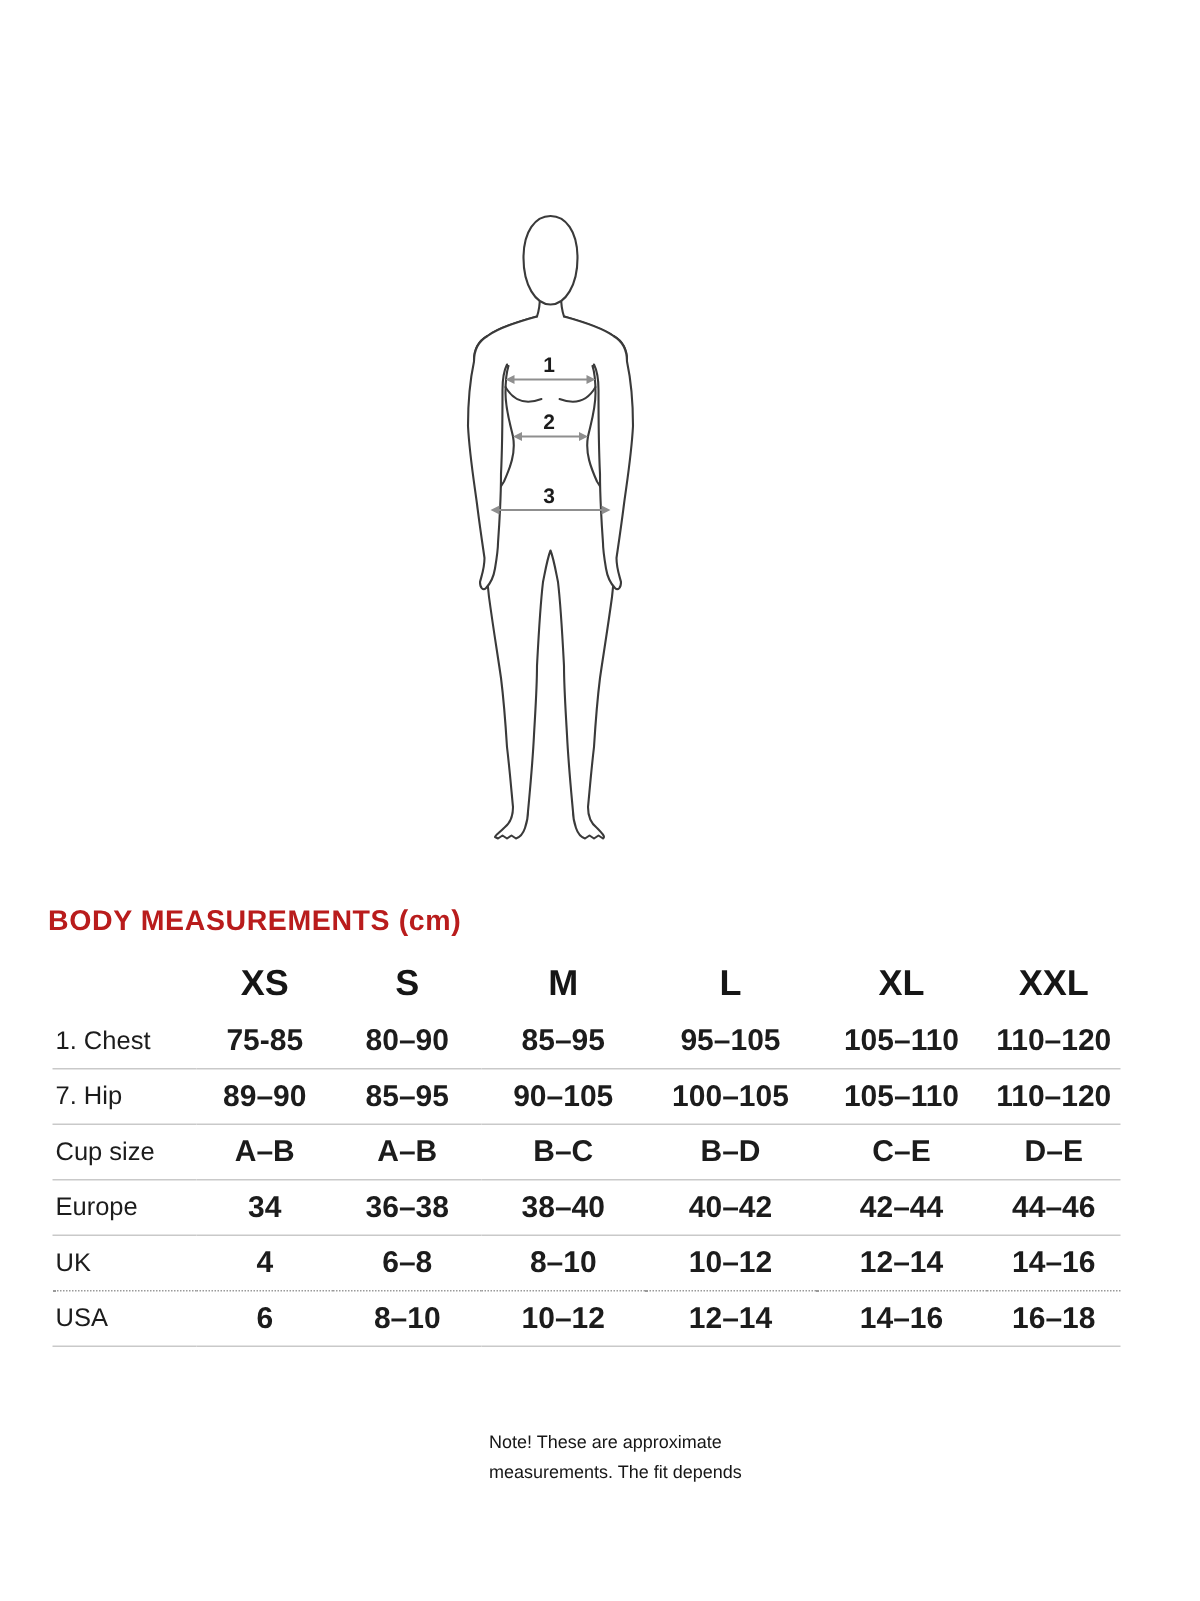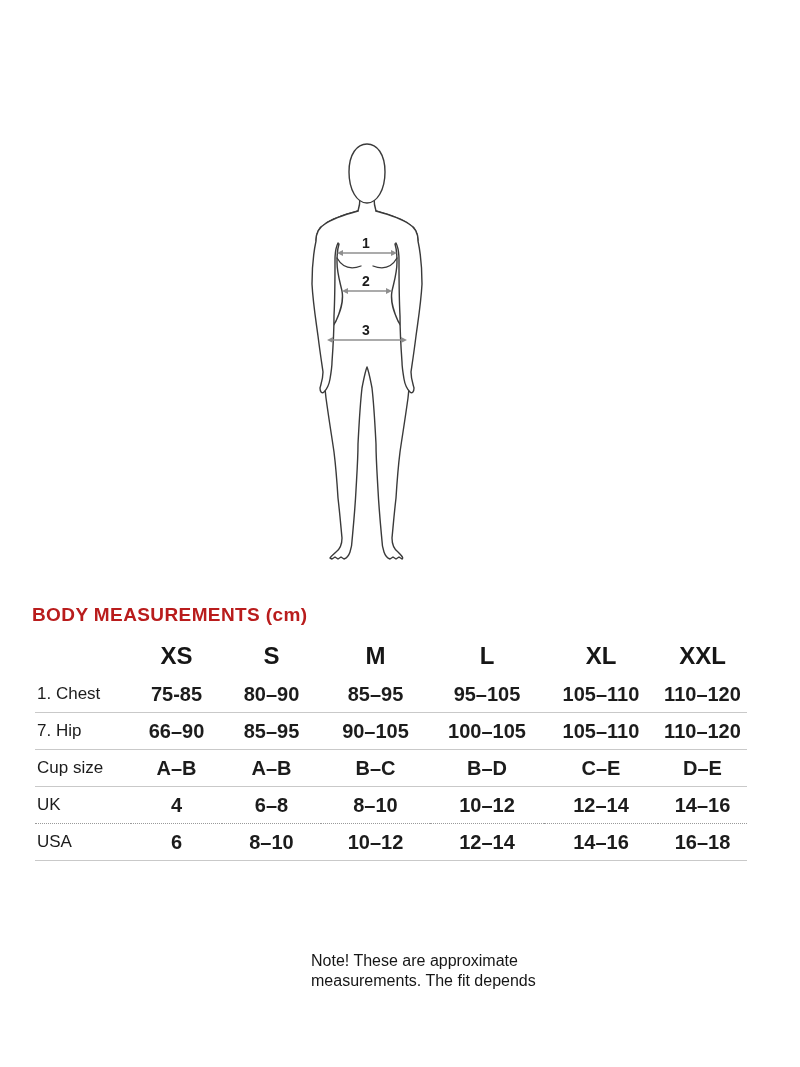--- a/index.html
+++ b/index.html
@@ -32,22 +32,22 @@
   }
   table.sizes td{
     height:36px;font-size:20px;font-weight:700;text-align:center;
     vertical-align:middle;padding:0;color:#1c1c1c;white-space:nowrap;
   }
   table.sizes td.lbl, table.sizes th.lbl{text-align:left;padding-left:2px;font-size:17px;font-weight:400;margin-top:24px;}
   tr.solid td{border-bottom:1px solid #c9c9c9;}
   tr.dotted td{border-bottom:1px dotted #9a9a9a;}
   
   .note{
-    position:absolute;left:311px;top:951px;width:250px;
-    font-size:16px;line-height:20px;color:#161616;
+    position:absolute;left:326px;top:951px;width:250px;
+    font-size:12px;line-height:20px;color:#161616;
   }
 </style>
 </head>
 <body>
 
 <div class="page">
 
   <svg class="figure" viewBox="0 0 240 460">
 
     <path class="body" d="
@@ -177,35 +177,44 @@
         <td class="lbl">1. Chest</td>
         <td>75-85</td>
         <td>80–90</td>
         <td>85–95</td>
         <td>95–105</td>
         <td>105–110</td>
         <td>110–120</td>
       </tr>
       <tr class="solid">
         <td class="lbl">7. Hip</td>
-        <td>66–90</td>
+        <td>89–90</td>
         <td>85–95</td>
         <td>90–105</td>
         <td>100–105</td>
         <td>105–110</td>
         <td>110–120</td>
       </tr>
       <tr class="solid">
         <td class="lbl">Cup size</td>
         <td>A–B</td>
         <td>A–B</td>
         <td>B–C</td>
         <td>B–D</td>
         <td>C–E</td>
         <td>D–E</td>
+      </tr>
+      <tr class="solid">
+        <td class="lbl">Europe</td>
+        <td>34</td>
+        <td>36–38</td>
+        <td>38–40</td>
+        <td>40–42</td>
+        <td>42–44</td>
+        <td>44–46</td>
       </tr>
       <tr class="dotted">
         <td class="lbl">UK</td>
         <td>4</td>
         <td>6–8</td>
         <td>8–10</td>
         <td>10–12</td>
         <td>12–14</td>
         <td>14–16</td>
       </tr>

